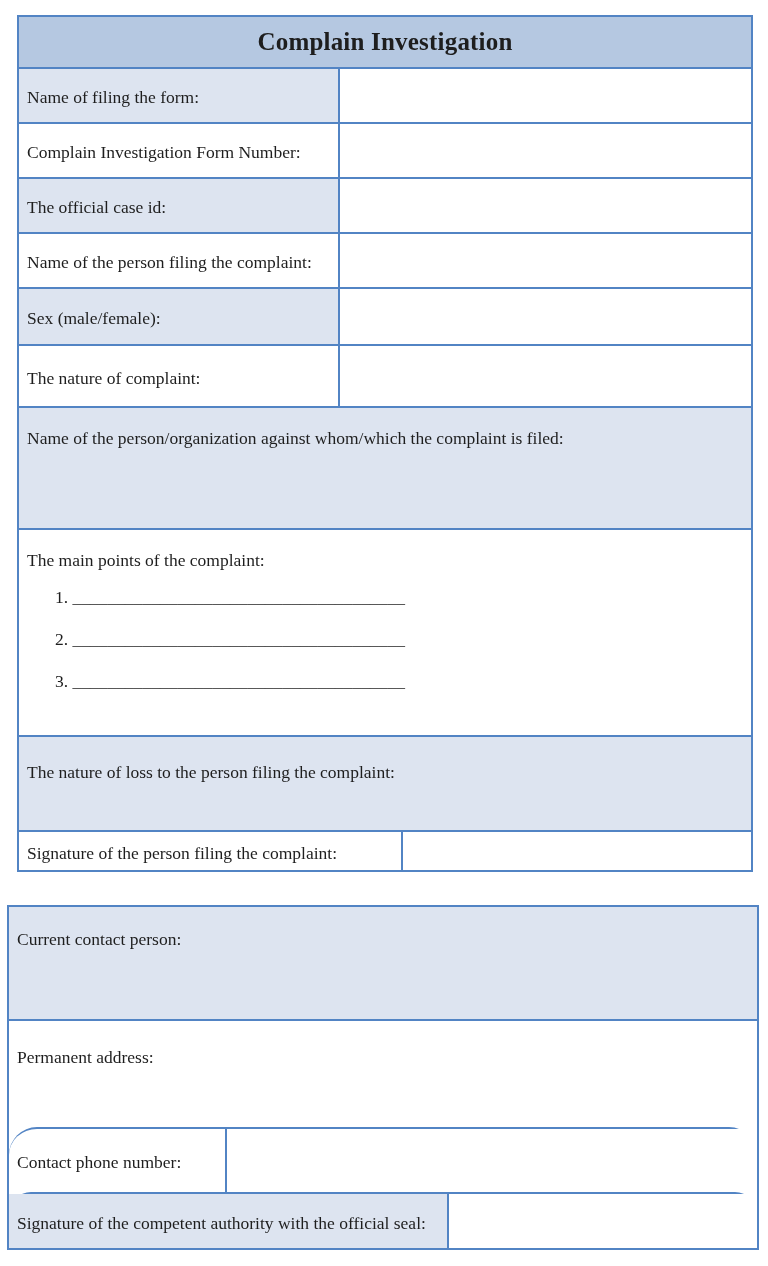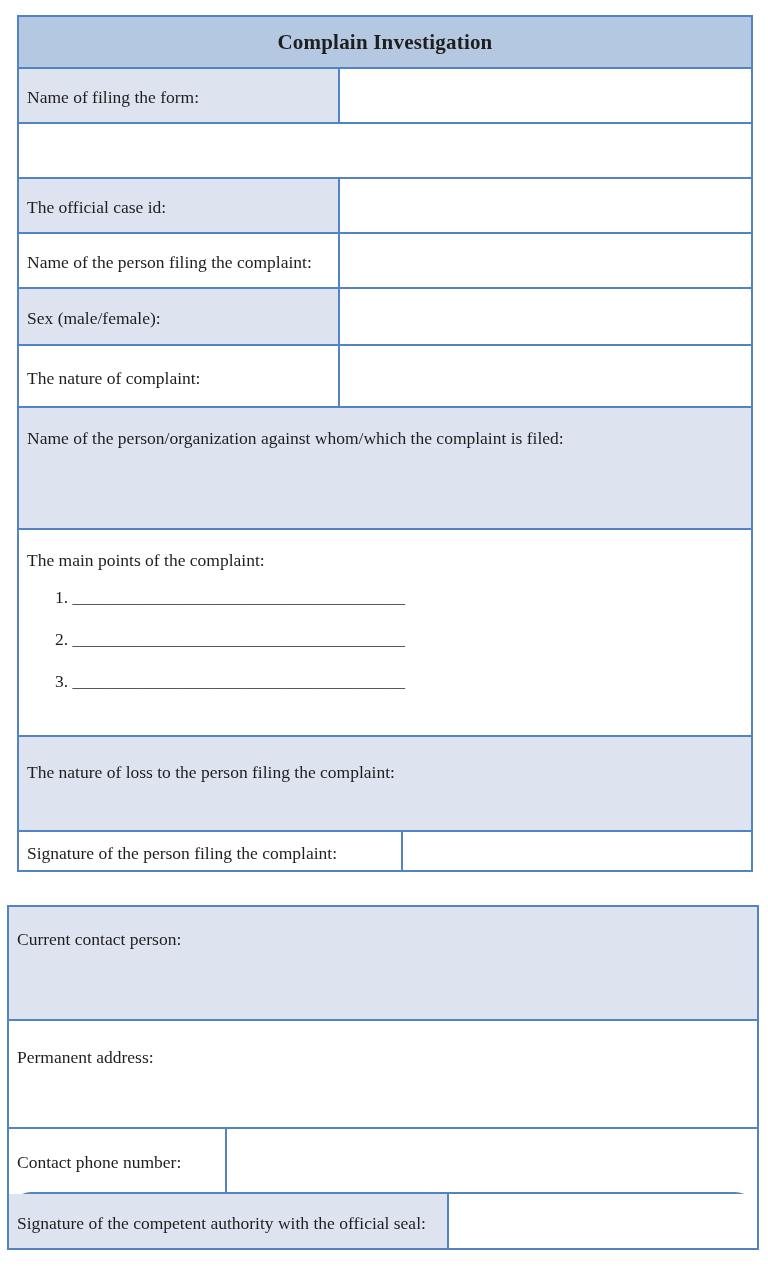--- a/index.html
+++ b/index.html
@@ -31,21 +31,21 @@
   .row { border-top: 2px solid var(--border); position: relative; }
   .row:first-child { border-top: none; }
 
   
   .title-row {
     height: 50px;
     background: var(--title_bg);
     display: flex; align-items: center; justify-content: center;
   }
   .title-row h1 {
-    font-size: 21px; font-weight: bold; letter-spacing: 0.2px;
+    font-size: 25px; font-weight: bold; letter-spacing: 0.2px;
   }
 
   
   .field-row { display: grid; }
   .field-row .label {
     border-right: 2px solid var(--border);
     display: flex; align-items: center;
     padding: 4px 8px 0 8px;
     font-size: 17.5px;
   }
@@ -74,40 +74,41 @@
     height: 26px;
     font-size: 17.5px;
     white-space: nowrap;
   }
   .mp-item .mp-line { letter-spacing: 0; color: #3a3a3a; }
 
   .sig-row  { height: 40px; }
   .block2 .addr-row  { padding-top: 22px; }
   .block2 .addr1-row { height: 112px; }
   .block2 .addr2-row { height: 108px; padding-top: 26px; background: var(--cell_bg); }
-  .block2 .phone-row { height: 65px; }
+  .block2 .phone-row { height: 65px; border-radius: 28px; }
   .block2 .auth-row  { height: 56px; border-radius: 22px; }
 </style>
 </head>
 <body>
 
 <div class="page">
 
   <section class="block block1">
 
     <div class="row title-row">
       <h1>Complain Investigation</h1>
     </div>
 
     <div class="row field-row shaded h55">
       <div class="label">Name of filing the form:</div>
       <div class="value"></div>
     </div>
 
     <div class="row field-row h55">
+      <div class="label">Complain Investigation Form Number:</div>
       <div class="value"></div>
     </div>
 
     <div class="row field-row shaded h55">
       <div class="label">The official case id:</div>
       <div class="value"></div>
     </div>
 
     <div class="row field-row h55">
       <div class="label">Name of the person filing the complaint:</div>

